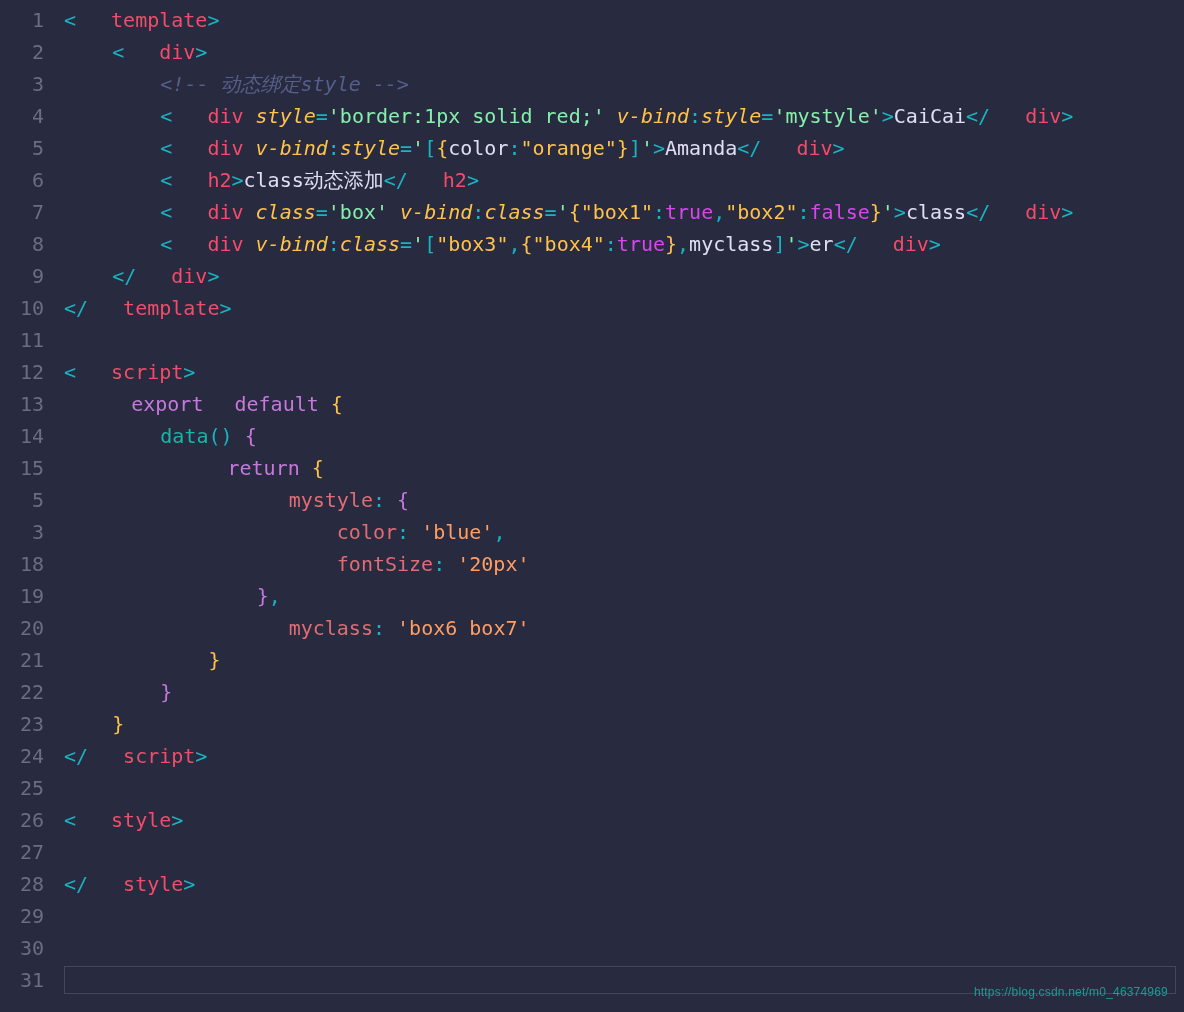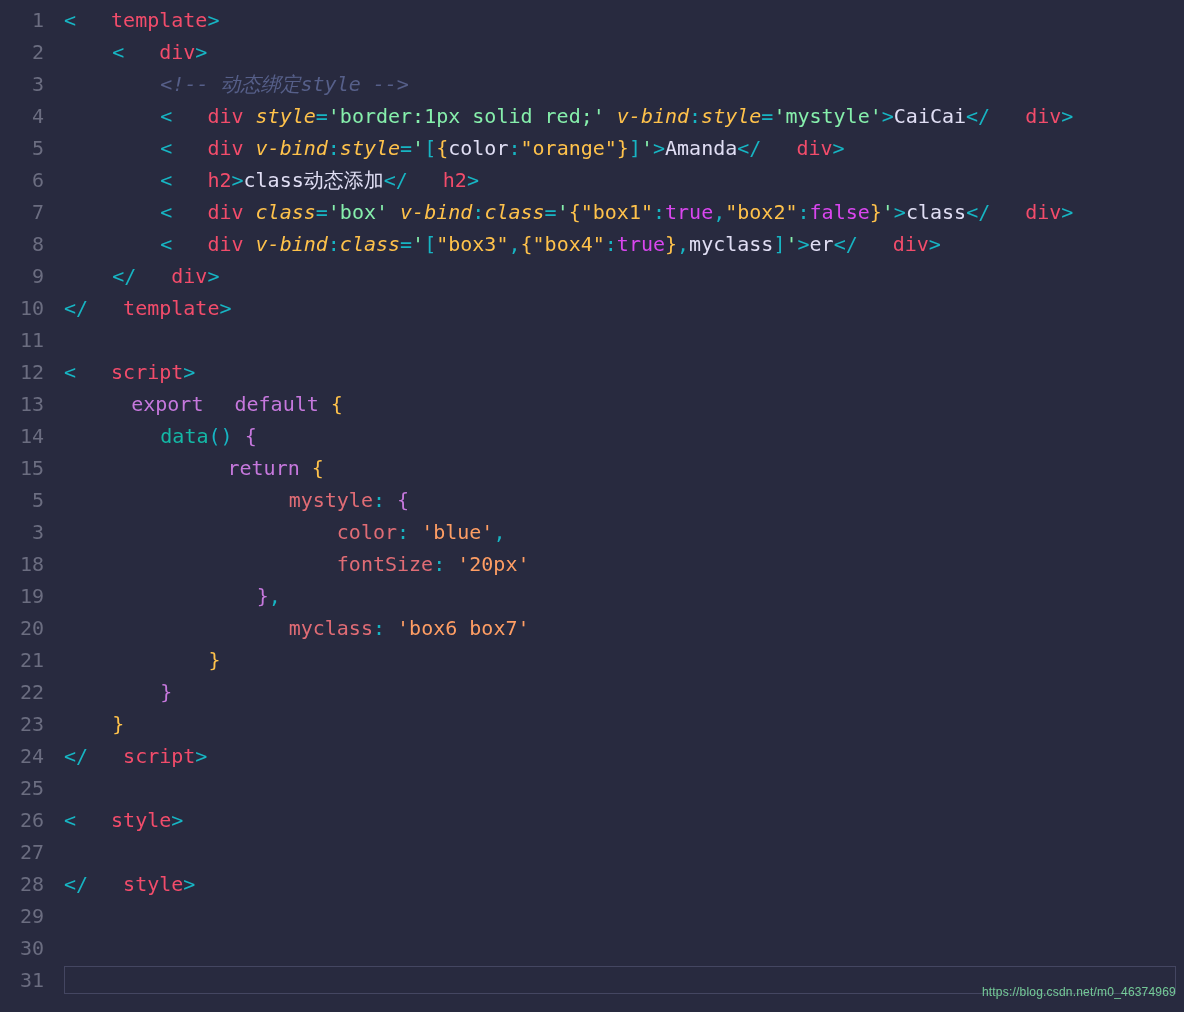--- a/index.html
+++ b/index.html
@@ -56,24 +56,24 @@
   .cursor-line {
     position: absolute;
     left: 64px;
     right: 8px;
     height: 28px;
     border: 1px solid rgba(200,200,255,0.18);
     pointer-events: none;
   }
   .watermark {
     position: absolute;
-    right: 8px;
+    right: 16px;
     bottom: 4px;
     font-size: 12px;
-    color: #86efac;
+    color: #14b8a6;
     font-family: sans-serif;
     opacity: 0.8;
     letter-spacing: 0.2px;
   }
 </style>
 </head>
 <body>
 
 <div class="editor">
   <div class="gutter" id="gutter">

